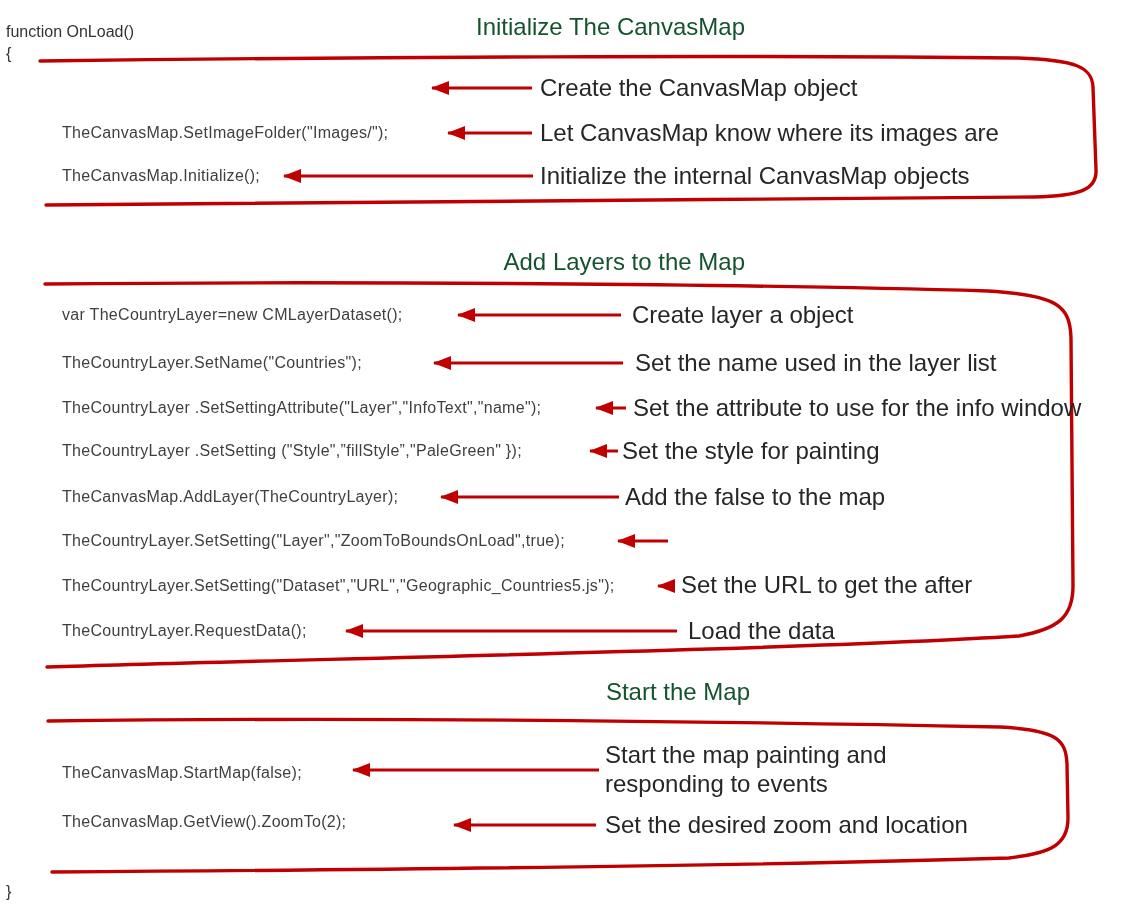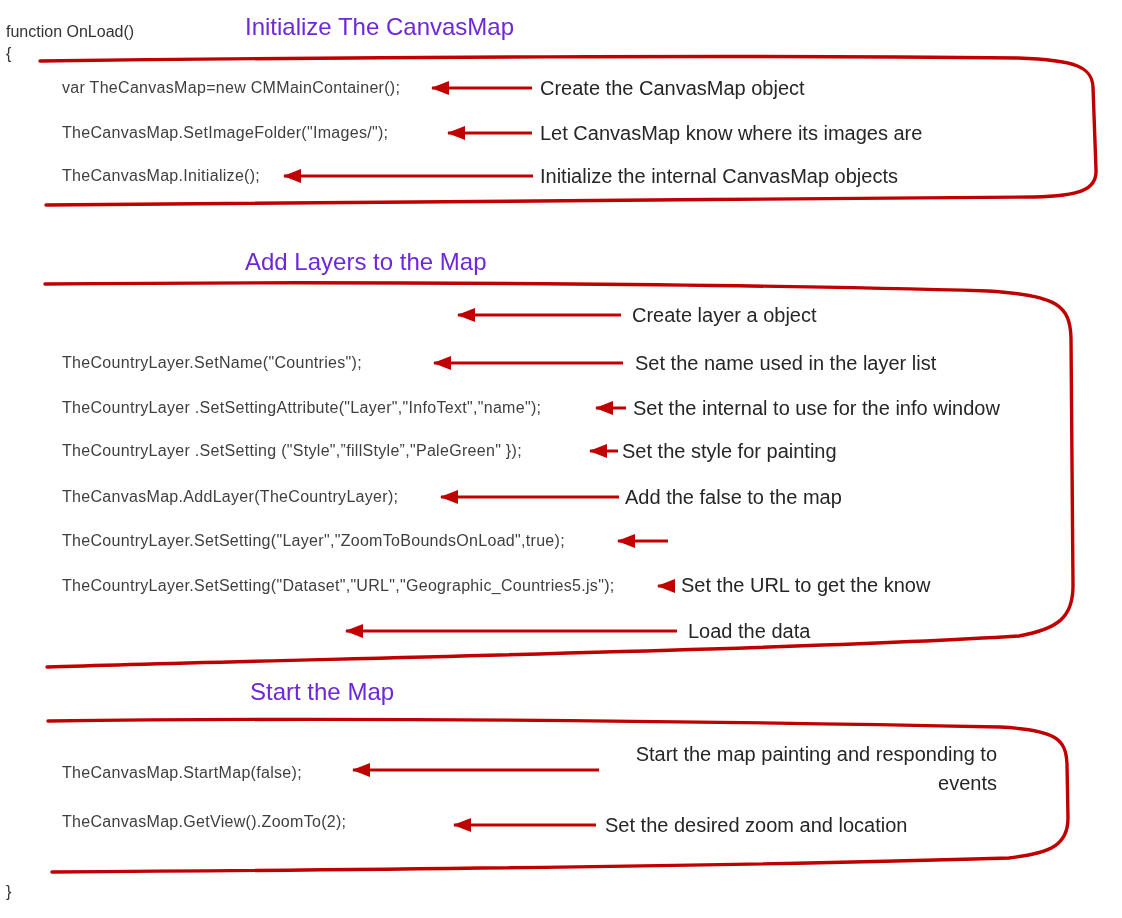--- a/index.html
+++ b/index.html
@@ -1,26 +1,26 @@
 <!DOCTYPE html>
 <html><head>
 <meta charset="utf-8">
 <style>
   html,body{margin:0;padding:0;background:#fff;}
   .canvas{
     position:relative;width:1122px;height:918px;background:#ffffff;
     font-family:"Liberation Sans","DejaVu Sans",sans-serif;overflow:hidden;
   }
   .canvas svg{position:absolute;left:0;top:0;}
-  .t{position:absolute;white-space:pre;text-align:right;}
+  .t{position:absolute;white-space:pre;}
   .fn{font-size:16px;color:#333333;line-height:20px;}
   .code{font-size:16px;color:#3f3f3f;letter-spacing:.3px;line-height:20px;}
-  .note{font-size:20px;color:#262626;line-height:26px;}
+  .note{font-size:24px;color:#262626;line-height:26px;}
   .notewrap{white-space:normal;width:392px;line-height:29px;}
-  .title{font-size:24px;color:#6d28d9;width:500px;text-align:left;white-space:normal;}
+  .title{font-size:24px;color:#14532d;width:500px;text-align:right;white-space:normal;}
   .arrow{stroke:#c00000;stroke-width:3;fill:none;marker-end:url(#ah);}
   .box{stroke:#c00000;stroke-width:3.4;fill:none;stroke-linecap:round;}
 </style>
 </head>
 <body>
 
 <div class="canvas">
 
   <svg width="1122" height="918" viewBox="0 0 1122 918">
     <defs>
@@ -46,40 +46,41 @@
     <path class="arrow" d="M 677 631 L 346 631"></path>
     <path class="arrow" d="M 599 770 L 353 770"></path>
     <path class="arrow" d="M 596 825 L 454 825"></path>
   </svg>
 
   <div class="t fn" style="left:6px;top:22px">function OnLoad()</div>
   <div class="t fn" style="left:6px;top:44px">{</div>
   <div class="t fn" style="left:6px;top:882px">}</div>
 
   <div class="t title" style="left:245px;top:13px">Initialize The CanvasMap</div>
-  <div class="t code" style="left:62px;top:78px">var TheCanvasMap=new CMMainContainer();</div>
   <div class="t code" style="left:62px;top:123px">TheCanvasMap.SetImageFolder("Images/");</div>
   <div class="t code" style="left:62px;top:166px">TheCanvasMap.Initialize();</div>
   <div class="t note" style="left:540px;top:75px">Create the CanvasMap object</div>
   <div class="t note" style="left:540px;top:163px">Initialize the internal CanvasMap objects</div>
   <div class="t note" style="left:540px;top:120px">Let CanvasMap know where its images are</div>
 
   <div class="t title" style="left:245px;top:248px">Add Layers to the Map</div>
+  <div class="t code" style="left:62px;top:305px">var TheCountryLayer=new CMLayerDataset();</div>
   <div class="t code" style="left:62px;top:353px">TheCountryLayer.SetName("Countries");</div>
   <div class="t code" style="left:62px;top:398px">TheCountryLayer .SetSettingAttribute("Layer","InfoText","name");</div>
   <div class="t code" style="left:62px;top:441px">TheCountryLayer .SetSetting ("Style",”fillStyle”,"PaleGreen" });</div>
   <div class="t code" style="left:62px;top:487px">TheCanvasMap.AddLayer(TheCountryLayer);</div>
   <div class="t code" style="left:62px;top:531px">TheCountryLayer.SetSetting("Layer","ZoomToBoundsOnLoad",true);</div>
   <div class="t code" style="left:62px;top:576px">TheCountryLayer.SetSetting("Dataset","URL","Geographic_Countries5.js");</div>
+  <div class="t code" style="left:62px;top:621px">TheCountryLayer.RequestData();</div>
   <div class="t note" style="left:632px;top:302px">Create layer a object</div>
   <div class="t note" style="left:635px;top:350px">Set the name used in the layer list</div>
-  <div class="t note" style="left:633px;top:395px">Set the internal to use for the info window</div>
+  <div class="t note" style="left:633px;top:395px">Set the attribute to use for the info window</div>
   <div class="t note" style="left:622px;top:438px">Set the style for painting</div>
   <div class="t note" style="left:625px;top:484px">Add the false to the map</div>
-  <div class="t note" style="left:681px;top:572px">Set the URL to get the know</div>
+  <div class="t note" style="left:681px;top:572px">Set the URL to get the after</div>
   <div class="t note" style="left:688px;top:618px">Load the data</div>
 
   <div class="t title" style="left:250px;top:678px">Start the Map</div>
   <div class="t code" style="left:62px;top:763px">TheCanvasMap.StartMap(false);</div>
   <div class="t code" style="left:62px;top:812px">TheCanvasMap.GetView().ZoomTo(2);</div>
   <div class="t note notewrap" style="left:605px;top:740px">Start the map painting and responding to events</div>
   <div class="t note" style="left:605px;top:812px">Set the desired zoom and location</div>
 
 </div>
 

